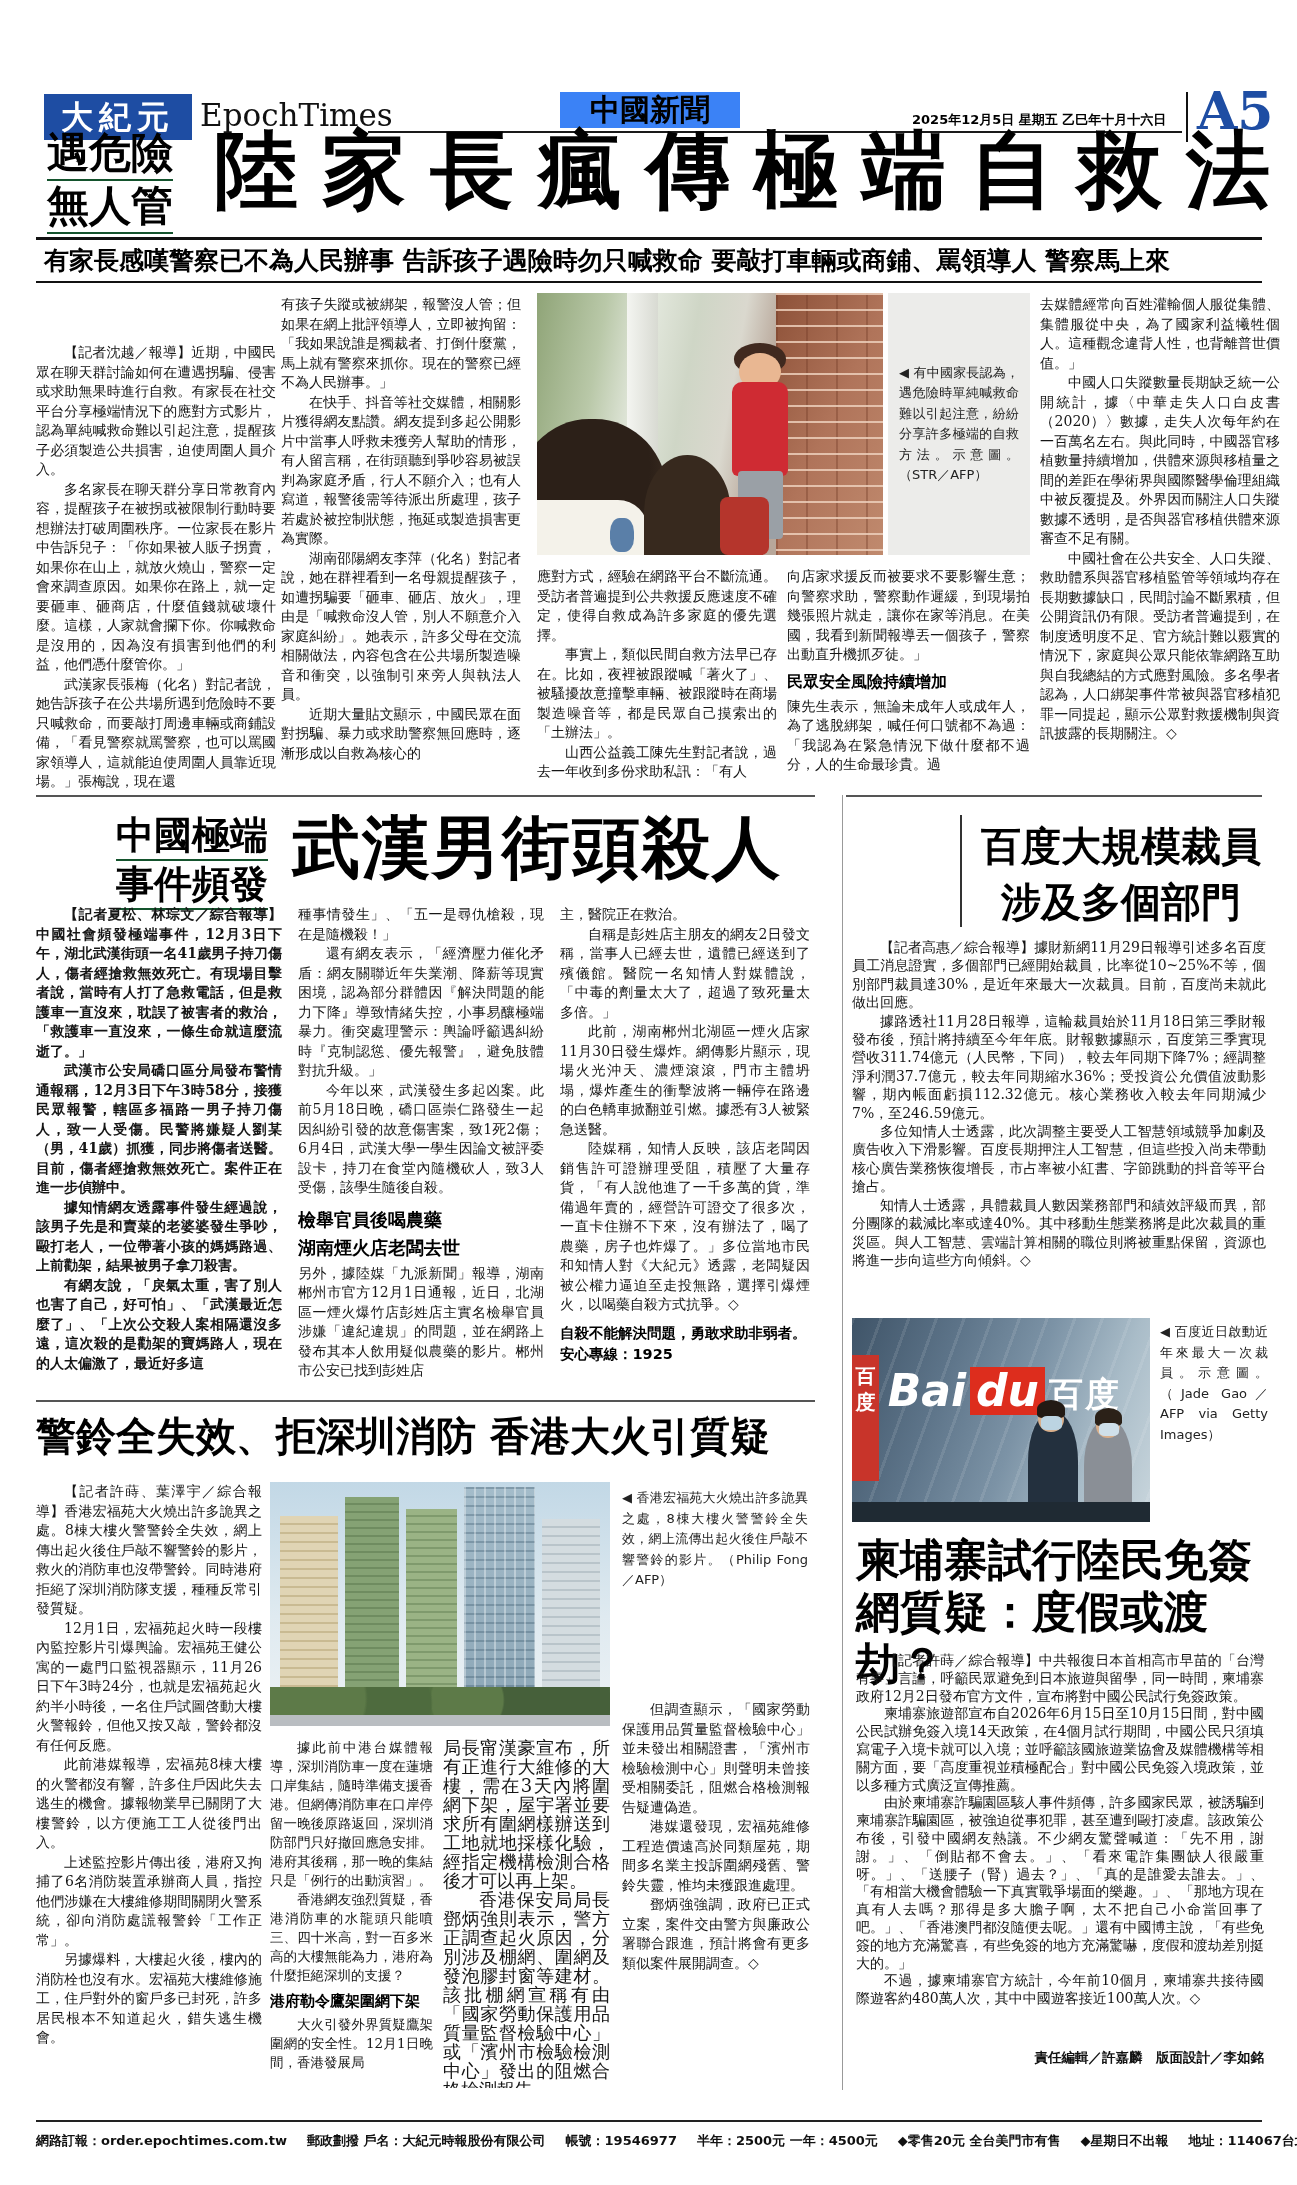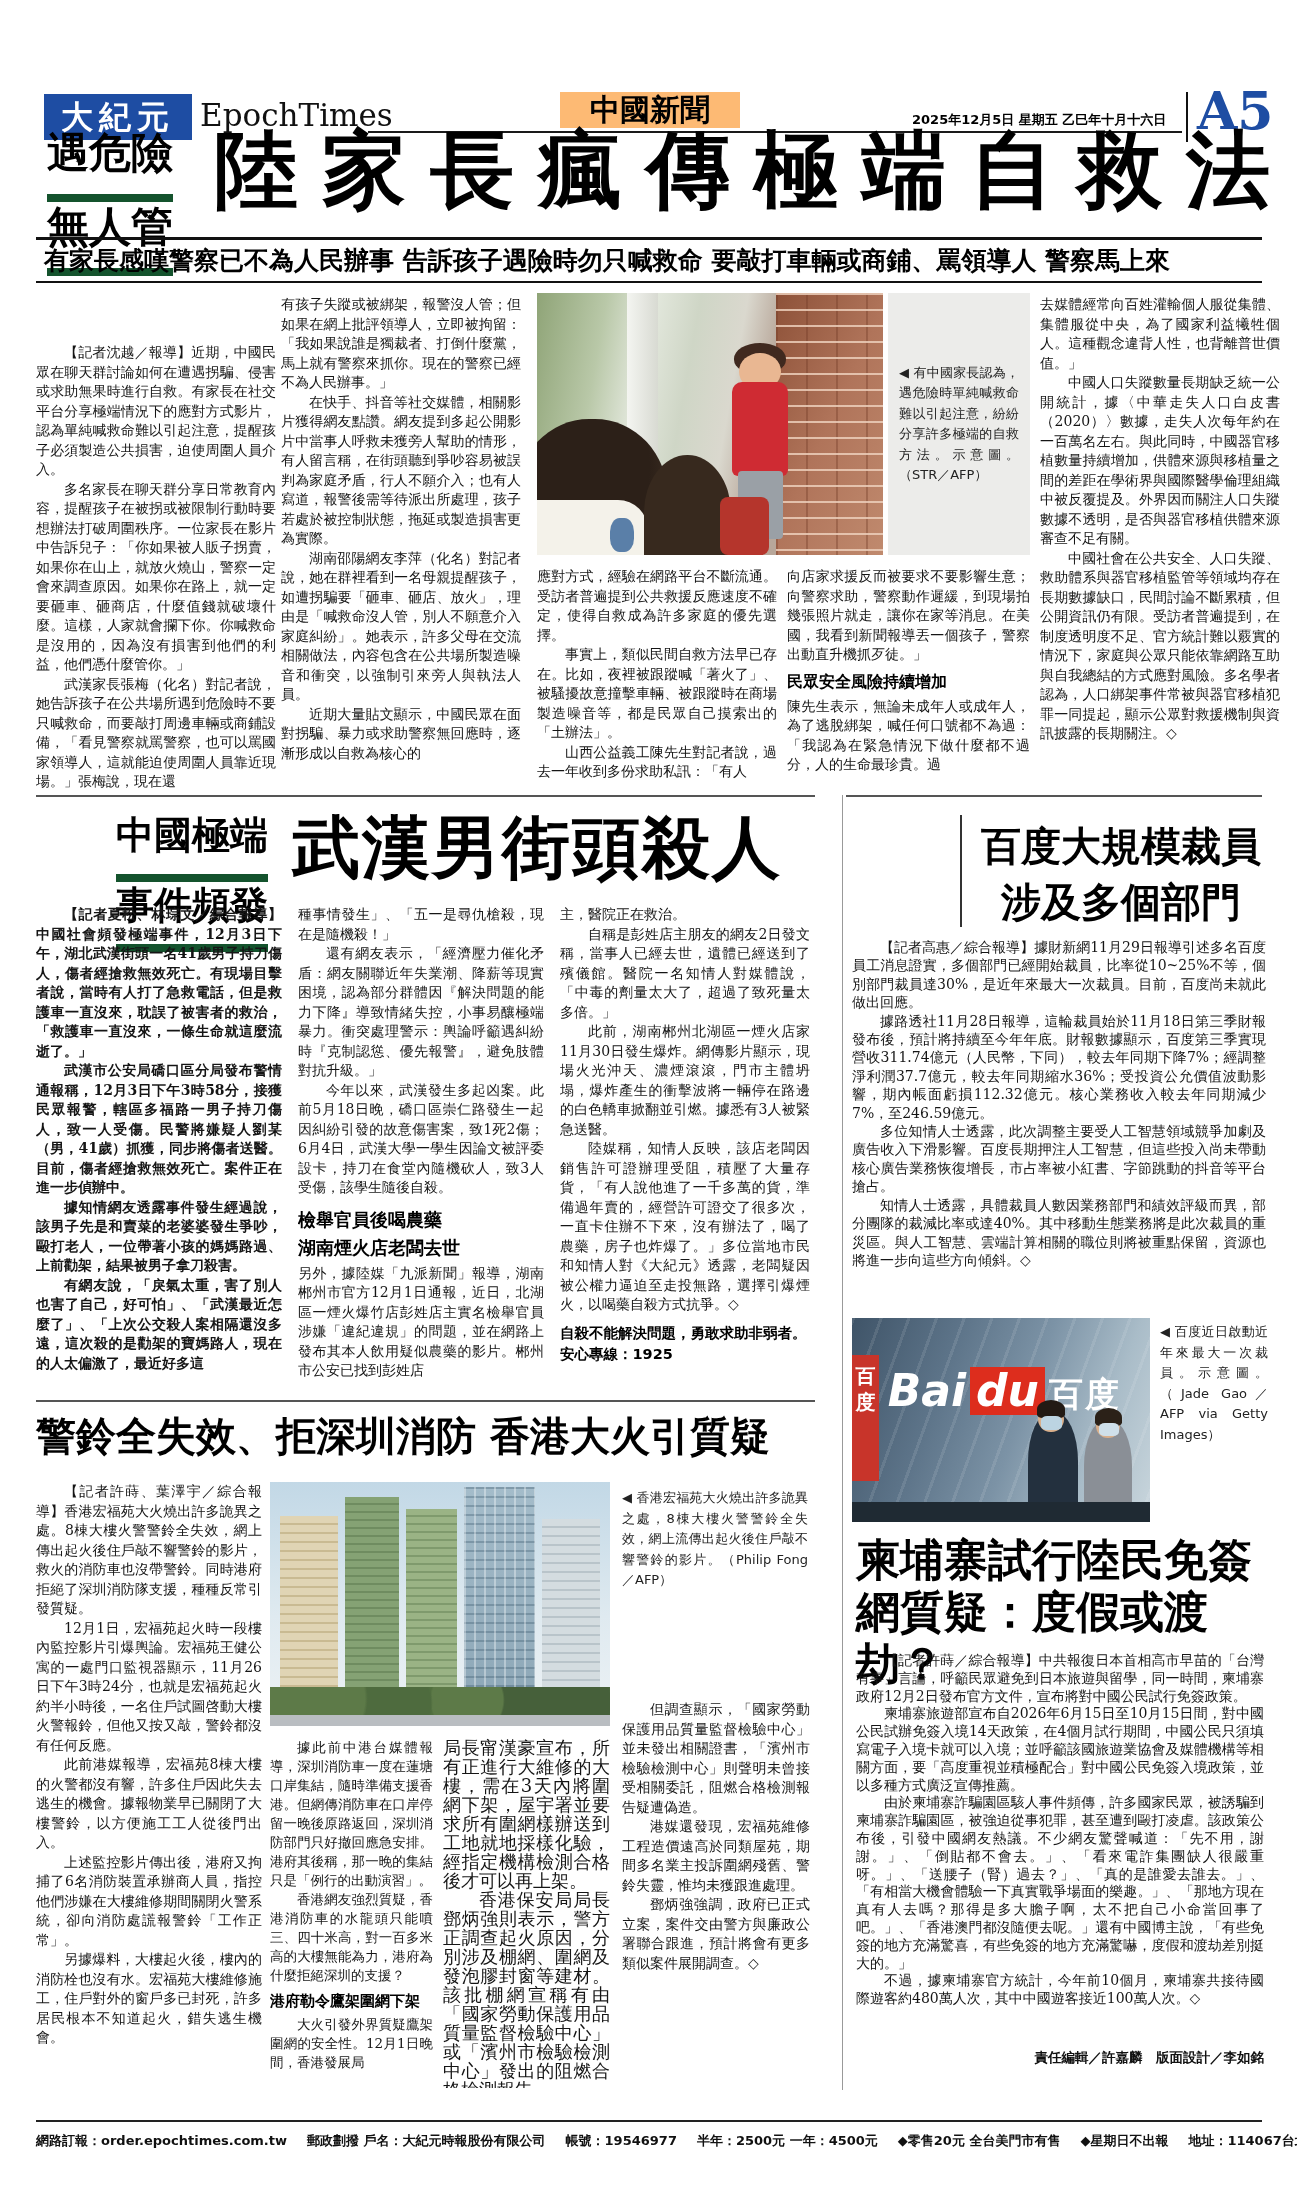--- a/index.html
+++ b/index.html
@@ -4,27 +4,27 @@
 <style>
   html,body{margin:0;padding:0;background:#dcdcdc;}
   .page{position:relative;width:1297px;height:2185px;background:#ffffff;margin:0 auto;overflow:hidden;
         font-family:"DejaVu Serif","Liberation Serif",serif;}
   .abs{position:absolute;}
   
   .logo-box{left:44px;top:94px;width:148px;height:46px;background:#1e4da3;color:#fff;
             font:900 32px/46px "DejaVu Sans","Liberation Sans",sans-serif;text-align:center;letter-spacing:6px;}
   .logo-en{left:200px;top:97px;font:400 31px/36px "DejaVu Serif",serif;color:#111;}
   .header-line{left:368px;top:131px;width:814px;height:2px;background:#1a1a1a;}
-  .section-title{left:560px;top:92px;width:180px;text-align:center;font:700 30px/36px "DejaVu Serif",serif;color:#000;background:#fdba74;}
+  .section-title{left:560px;top:92px;width:180px;text-align:center;font:700 30px/36px "DejaVu Serif",serif;color:#000;background:#3b82f6;}
   .date-line{left:912px;top:112px;font:700 13px/16px "DejaVu Sans","Liberation Sans",sans-serif;color:#000;}
   .header-vbar{left:1186px;top:92px;width:2px;height:50px;background:#111;}
   .page-no{left:1197px;top:82px;font:700 52px/58px "DejaVu Serif",serif;color:#1e4da3;}
   
   .kicker{font-family:"DejaVu Sans","Liberation Sans",sans-serif;font-weight:900;color:#000;}
-  .kicker span{display:inline-block;border-bottom:8px solid #14532d;padding-bottom:16px;}
+  .kicker span{display:inline-block;border-bottom:2px solid #14532d;padding-bottom:1px;}
   .lead-kicker{left:47px;top:128px;font-size:42px;line-height:50px;}
   .lead-headline{left:186px;top:122px;font:900 84px/96px "DejaVu Sans","Liberation Sans",sans-serif;
                  letter-spacing:24px;white-space:nowrap;color:#000;margin-left:28px;}
   .rule{background:#111;}
   .lead-subheadline{left:44px;top:246px;font:800 25px/30px "DejaVu Sans","Liberation Sans",sans-serif;white-space:nowrap;color:#000;}
   
   .bt{font:14px/19.5px "DejaVu Serif","Liberation Serif",serif;text-align:justify;color:#151515;overflow:hidden;}
   .bt p{margin:0;text-indent:2em;}
   .cont p:first-child{text-indent:0;}
   .tight{font-size:14px;line-height:18.4px;}

